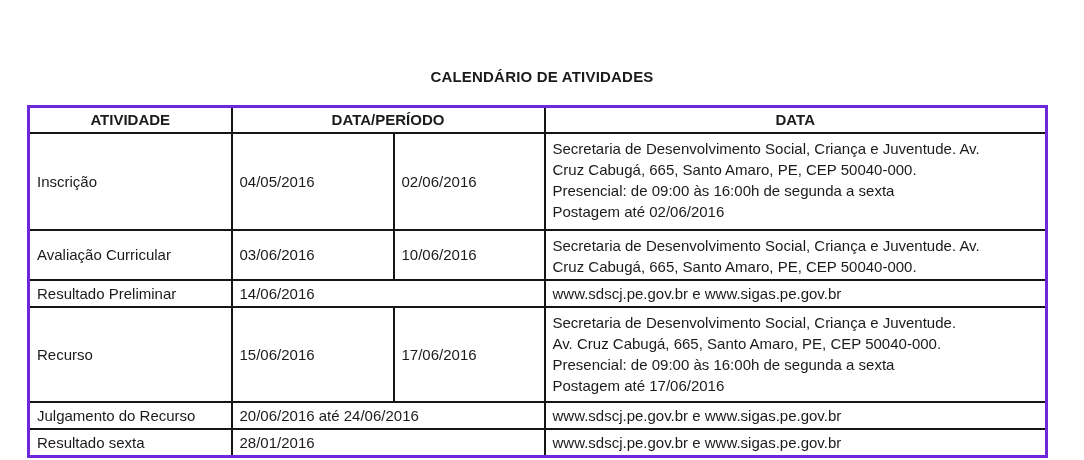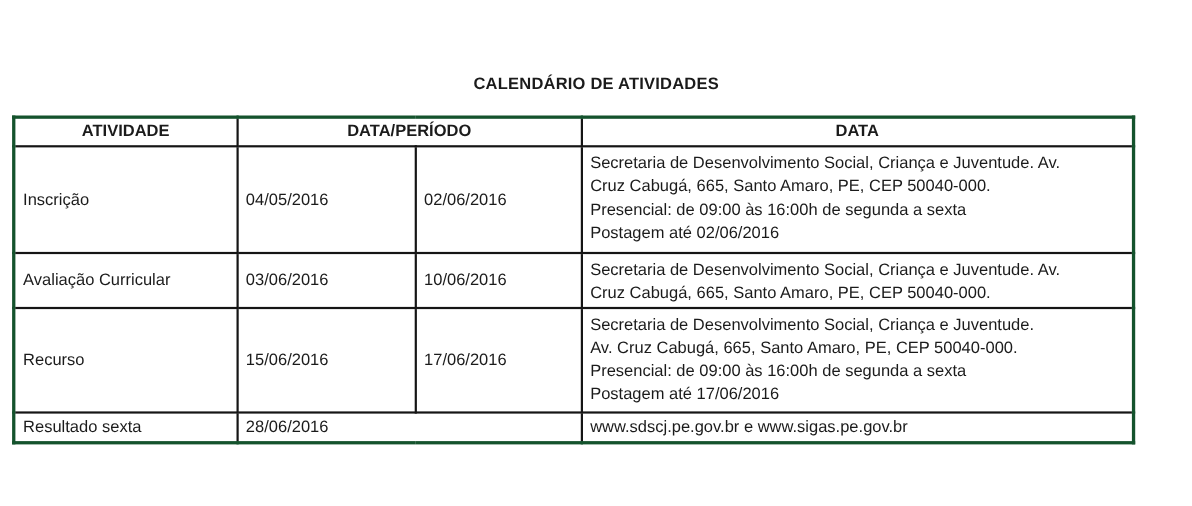--- a/index.html
+++ b/index.html
@@ -20,26 +20,26 @@
     text-align: center;
     font-size: 15px;
     font-weight: bold;
     letter-spacing: 0.2px;
   }
   .title-annex   { top: 35px; }
   .title-calendar{ top: 68px; }
 
   table.cal {
     position: absolute;
-    left: 11px;
+    left: 27px;
     top: 105px;
     width: 1018px;
     border-collapse: collapse;
     table-layout: fixed;
-    border: 3px solid #14532d;
+    border: 3px solid #6d28d9;
     font-size: 15px;
   }
   table.cal th, table.cal td {
     border: 2px solid #151515;
     padding: 2px 7px;
     overflow: hidden;
   }
   table.cal th {
     font-weight: bold;
     text-align: center;
@@ -104,30 +104,40 @@
 Presencial: de 09:00 às 16:00h de segunda a sexta
 Postagem até 02/06/2016</td>
       </tr>
       <tr class="r-med">
         <td class="c-act">Avaliação Curricular</td>
         <td class="c-date">03/06/2016</td>
         <td class="c-date">10/06/2016</td>
         <td class="c-local multiline">Secretaria de Desenvolvimento Social, Criança e Juventude. Av.
 Cruz Cabugá, 665, Santo Amaro, PE, CEP 50040-000.</td>
       </tr>
+      <tr class="r-short1">
+        <td class="c-act">Resultado Preliminar</td>
+        <td class="c-date" colspan="2">14/06/2016</td>
+        <td class="c-local">www.sdscj.pe.gov.br e www.sigas.pe.gov.br</td>
+      </tr>
       <tr class="r-tall2">
         <td class="c-act">Recurso</td>
         <td class="c-date">15/06/2016</td>
         <td class="c-date">17/06/2016</td>
         <td class="c-local multiline">Secretaria de Desenvolvimento Social, Criança e Juventude.
 Av. Cruz Cabugá, 665, Santo Amaro, PE, CEP 50040-000.
 Presencial: de 09:00 às 16:00h de segunda a sexta
 Postagem até 17/06/2016</td>
       </tr>
+      <tr class="r-short2">
+        <td class="c-act">Julgamento do Recurso</td>
+        <td class="c-date" colspan="2">20/06/2016 até 24/06/2016</td>
+        <td class="c-local">www.sdscj.pe.gov.br e www.sigas.pe.gov.br</td>
+      </tr>
       <tr class="r-short3">
         <td class="c-act">Resultado sexta</td>
-        <td class="c-date indent" colspan="2">28/06/2016</td>
+        <td class="c-date indent" colspan="2">28/01/2016</td>
         <td class="c-local">www.sdscj.pe.gov.br e www.sigas.pe.gov.br</td>
       </tr>
     </tbody>
   </table>
 
 </div>
 
 </body></html>

